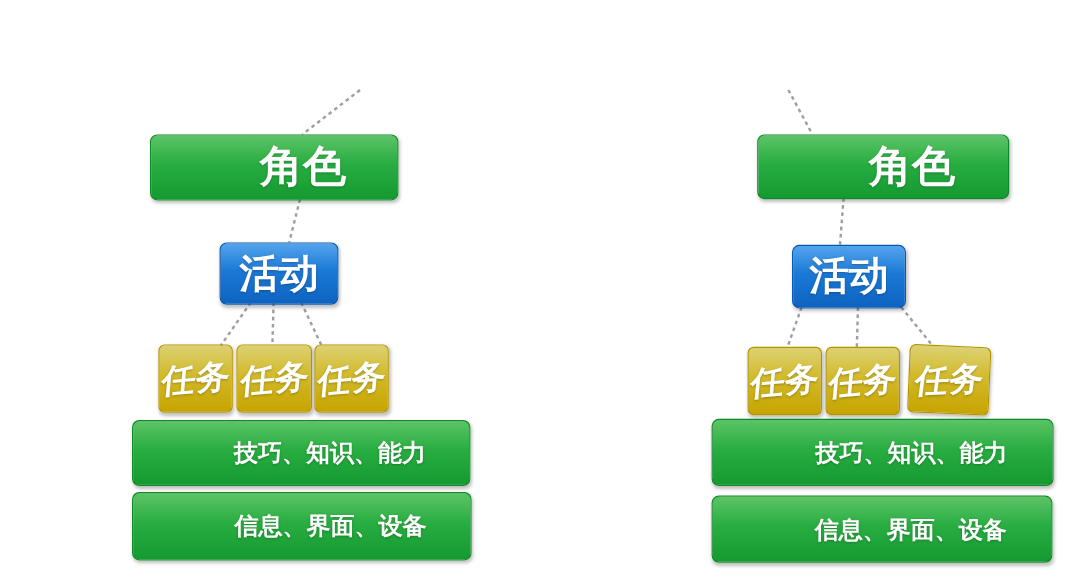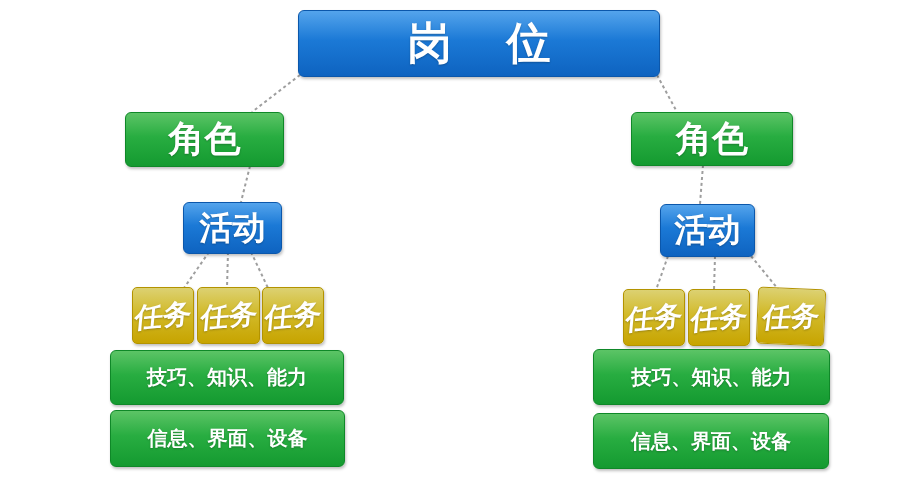--- a/index.html
+++ b/index.html
@@ -16,20 +16,21 @@
     text-shadow:0 1px 2px rgba(0,0,0,0.25);
     white-space:nowrap;
   }
   .blue{
     background:linear-gradient(180deg,#54a4ec 0%,#1b79d6 45%,#0e63c0 100%);
     border:1px solid #0b57ab;
   }
   .green{
     background:linear-gradient(180deg,#5cc466 0%,#28ad41 45%,#149a30 100%);
     border:1px solid #0f8828;
+    padding-left:48px;
   }
   .gold{
     background:linear-gradient(180deg,#dcd172 0%,#d2ba2a 45%,#c7a400 100%);
     border:1px solid #b39300;
     border-radius:5px;
   }
   .root-node{left:298px;top:10px;width:360px;height:65px;font-size:44px;}
   .root-node span{letter-spacing:55px;margin-right:-55px;}
   .role-left{left:125px;top:112px;width:157px;height:53px;font-size:36px;}
   .role-right{left:631px;top:112px;width:160px;height:52px;font-size:36px;}
@@ -66,23 +67,20 @@
       <line x1="209" y1="252" x2="184" y2="288"></line>
       <line x1="228" y1="252" x2="227" y2="288"></line>
       <line x1="251" y1="252" x2="268" y2="288"></line>
 
       <line x1="668" y1="256" x2="656" y2="290"></line>
       <line x1="715" y1="256" x2="714" y2="290"></line>
       <line x1="751" y1="256" x2="778" y2="289"></line>
     </g>
   </svg>
 
-  <div class="node blue root-node">
-    <span>岗位</span>
-  </div>
 
   <div class="node green role-left">
     <span>角色</span>
   </div>
   <div class="node blue act-left">
     <span>活动</span>
   </div>
   <div class="node gold task tl1">
     <span>任务</span>
   </div>

